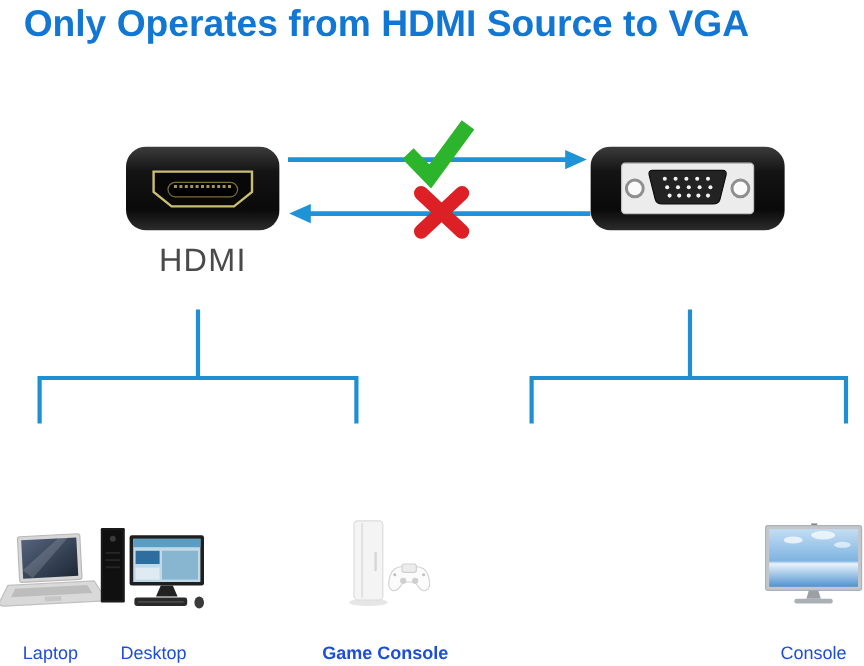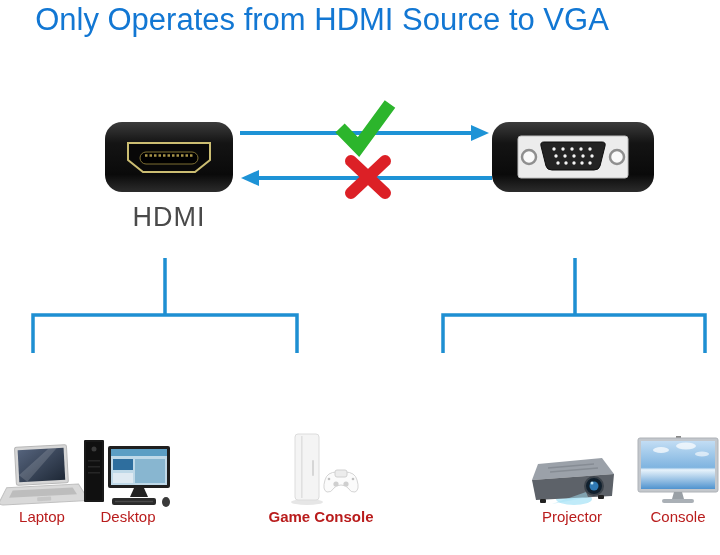--- a/index.html
+++ b/index.html
@@ -2,39 +2,39 @@
 <html><head>
 <meta charset="utf-8">
 <style>
   html,body{margin:0;padding:0;background:#fff;}
   .stage{
     position:relative;width:720px;height:555px;background:#ffffff;
     font-family:"Liberation Sans",sans-serif;overflow:hidden;
   }
   .title{
     position:absolute;top:2px;left:0;width:644px;text-align:center;
-    font-size:31px;font-weight:normal;color:#1277d3;white-space:nowrap;
+    font-size:31px;font-weight:bold;color:#1277d3;white-space:nowrap;
   }
   .overlay{position:absolute;left:0;top:0;width:720px;height:555px;pointer-events:none;}
   .connector{position:absolute;top:122px;}
   .connector.hdmi{left:105px;}
   .connector.vga{left:492px;}
   .conn-label{
     position:absolute;top:202px;font-size:27px;font-weight:normal;
     color:#4a4a4a;text-align:center;letter-spacing:1px;
   }
   .conn-label.hdmi{left:105px;width:128px;}
   .conn-label.vga{left:492px;width:162px;}
   .device{
     position:absolute;top:432px;width:96px;
     display:flex;flex-direction:column;align-items:center;
   }
   .device .icon{height:76px;display:flex;align-items:flex-end;justify-content:center;}
   .device-label{
-    font-size:15px;color:#b91c1c;white-space:nowrap;text-align:left;
+    margin-top:28px;font-size:15px;color:#1d4ed8;white-space:nowrap;text-align:left;
   }
   .d-laptop{left:-6px;}
   .d-desktop{left:80px;}
   .d-settop{left:182px;}
   .d-console{left:273px;font-weight:bold;}
   .d-tv{left:415px;}
   .d-projector{left:524px;}
   .d-monitor{left:630px;}
 </style>
 </head>
@@ -168,38 +168,20 @@
         <circle cx="57" cy="52" r="2.6" fill="#cfcfcf"></circle>
         <circle cx="67" cy="52" r="2.6" fill="#cfcfcf"></circle>
         <circle cx="50" cy="47" r="1.3" fill="#c0c0c0"></circle>
         <circle cx="74" cy="47" r="1.3" fill="#c0c0c0"></circle>
       </svg>
     </div>
     <div class="device-label">Game Console</div>
   </div>
 
 
-  <div class="device d-projector">
-    <div class="icon">
-      <svg width="88" height="58" viewBox="0 0 88 58">
-        <ellipse cx="46" cy="49" rx="18" ry="6" fill="#74d2f2" opacity="0.45"></ellipse>
-        <polygon points="10,14 74,8 86,24 4,30" fill="#9ba1a9"></polygon>
-        <line x1="20" y1="18" x2="66" y2="14" stroke="#868c94" stroke-width="1.5"></line>
-        <line x1="22" y1="22" x2="70" y2="18" stroke="#868c94" stroke-width="1.5"></line>
-        <polygon points="4,30 86,24 84,46 8,50" fill="#5d6269"></polygon>
-        <polygon points="58,42 24,54 60,47" fill="#a5e2f6" opacity="0.5"></polygon>
-        <circle cx="66" cy="36" r="9" fill="#10202e" stroke="#3c434b" stroke-width="2"></circle>
-        <circle cx="66" cy="36" r="4.5" fill="#2f79b4"></circle>
-        <circle cx="64" cy="33" r="1.5" fill="#bfe6f6"></circle>
-        <rect x="12" y="49" width="6" height="4" rx="1" fill="#222222"></rect>
-        <rect x="70" y="45" width="6" height="4" rx="1" fill="#222222"></rect>
-      </svg>
-    </div>
-    <div class="device-label">Projector</div>
-  </div>
 
   <div class="device d-monitor">
     <div class="icon">
       <svg width="84" height="72" viewBox="0 0 84 72">
         <defs>
           <linearGradient id="gMon" x1="0" y1="0" x2="0" y2="1">
             <stop offset="0" stop-color="#c2ddf4"></stop>
               <stop offset="0.55" stop-color="#7fb4e0"></stop>
             <stop offset="0.6" stop-color="#e8f3fb"></stop>
               <stop offset="1" stop-color="#4f93cf"></stop>

